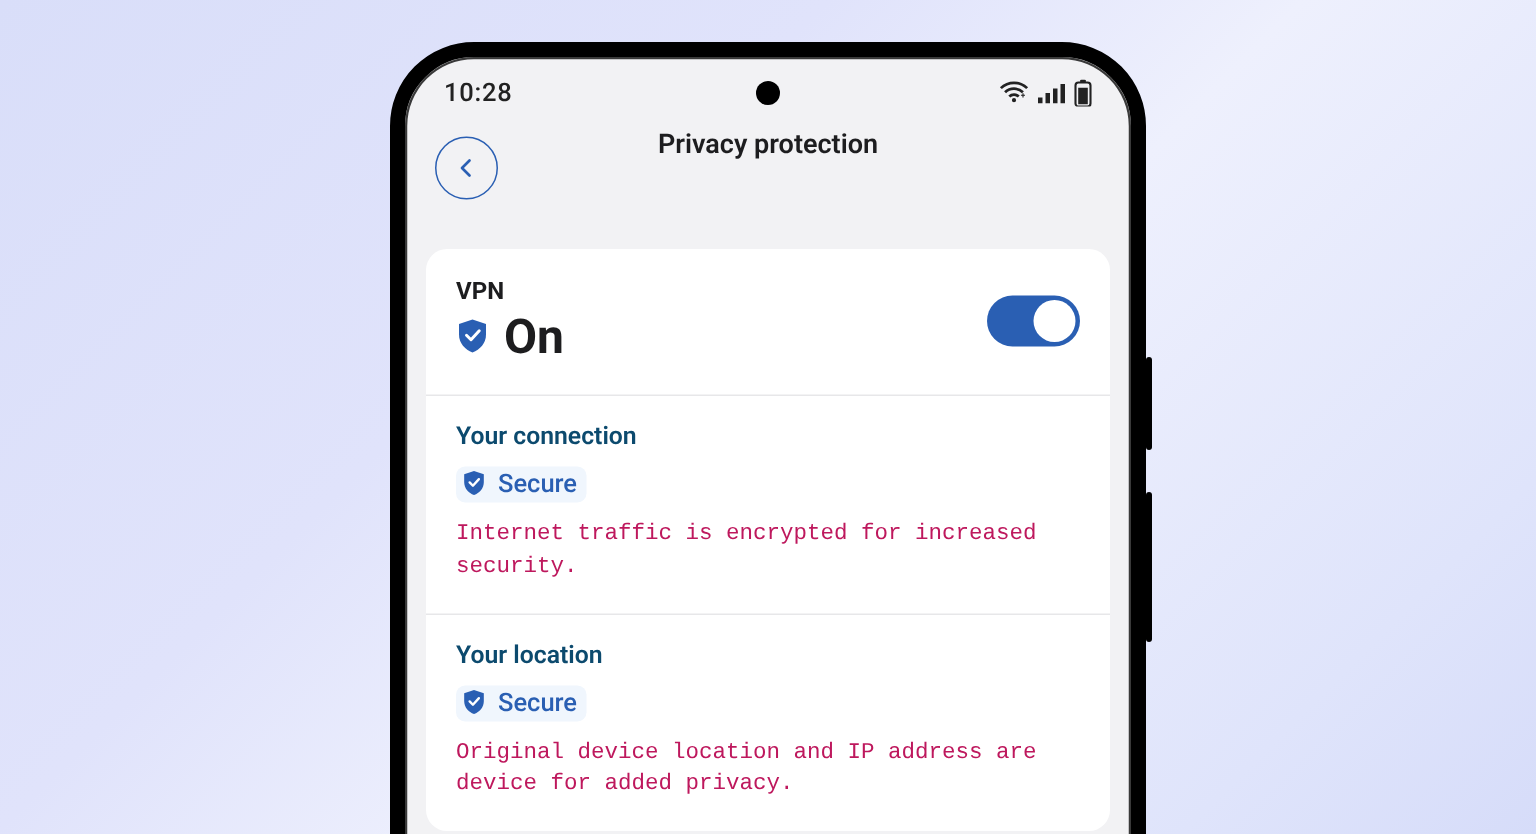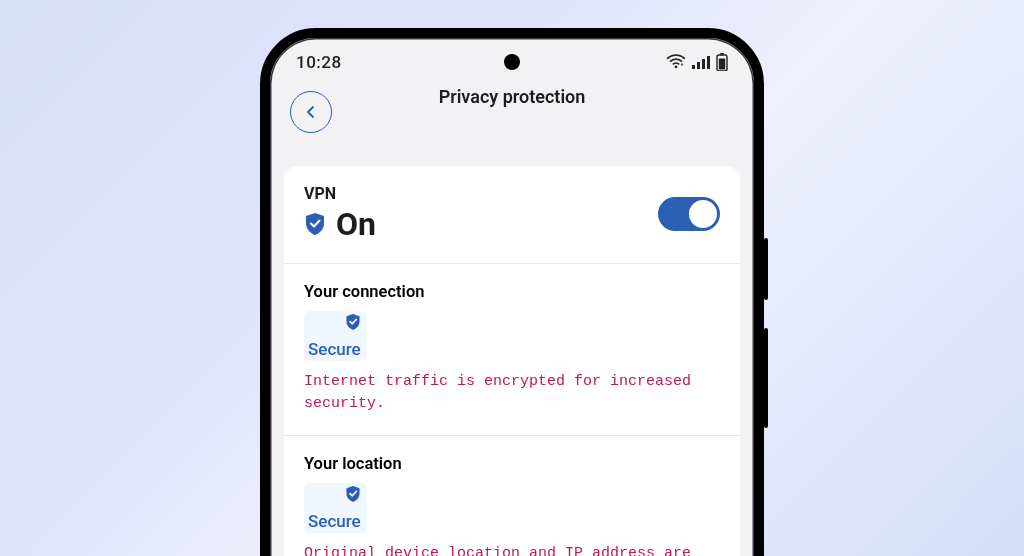--- a/index.html
+++ b/index.html
@@ -139,37 +139,36 @@
     right: 3px;
     top: 3px;
     width: 28px;
     height: 28px;
     background: #fff;
     border-radius: 50%;
   }
   .sec-title {
     font-size: 16.5px;
     font-weight: 600;
-    color: #000000;
+    color: #0c4a6e;
     margin-bottom: 10px;
   }
   .badge-row {
     display: flex;
     align-items: center;
     gap: 8px;
     margin-bottom: 10px;
   }
   .badge-bg {
     display: inline-flex;
-    align-items: flex-end;
+    align-items: flex-start;
     gap: 8px;
     background: #f0f6fd;
     border-radius: 6px;
     padding: 2px 6px 2px 4px;
-    flex-direction: column;
   }
   .badge-text {
     font-size: 17px;
     font-weight: 500;
     color: #2a5fb3;
   }
   .sec-desc {
     font-size: 15px;
     color: #be185d;
     line-height: 1.45;

